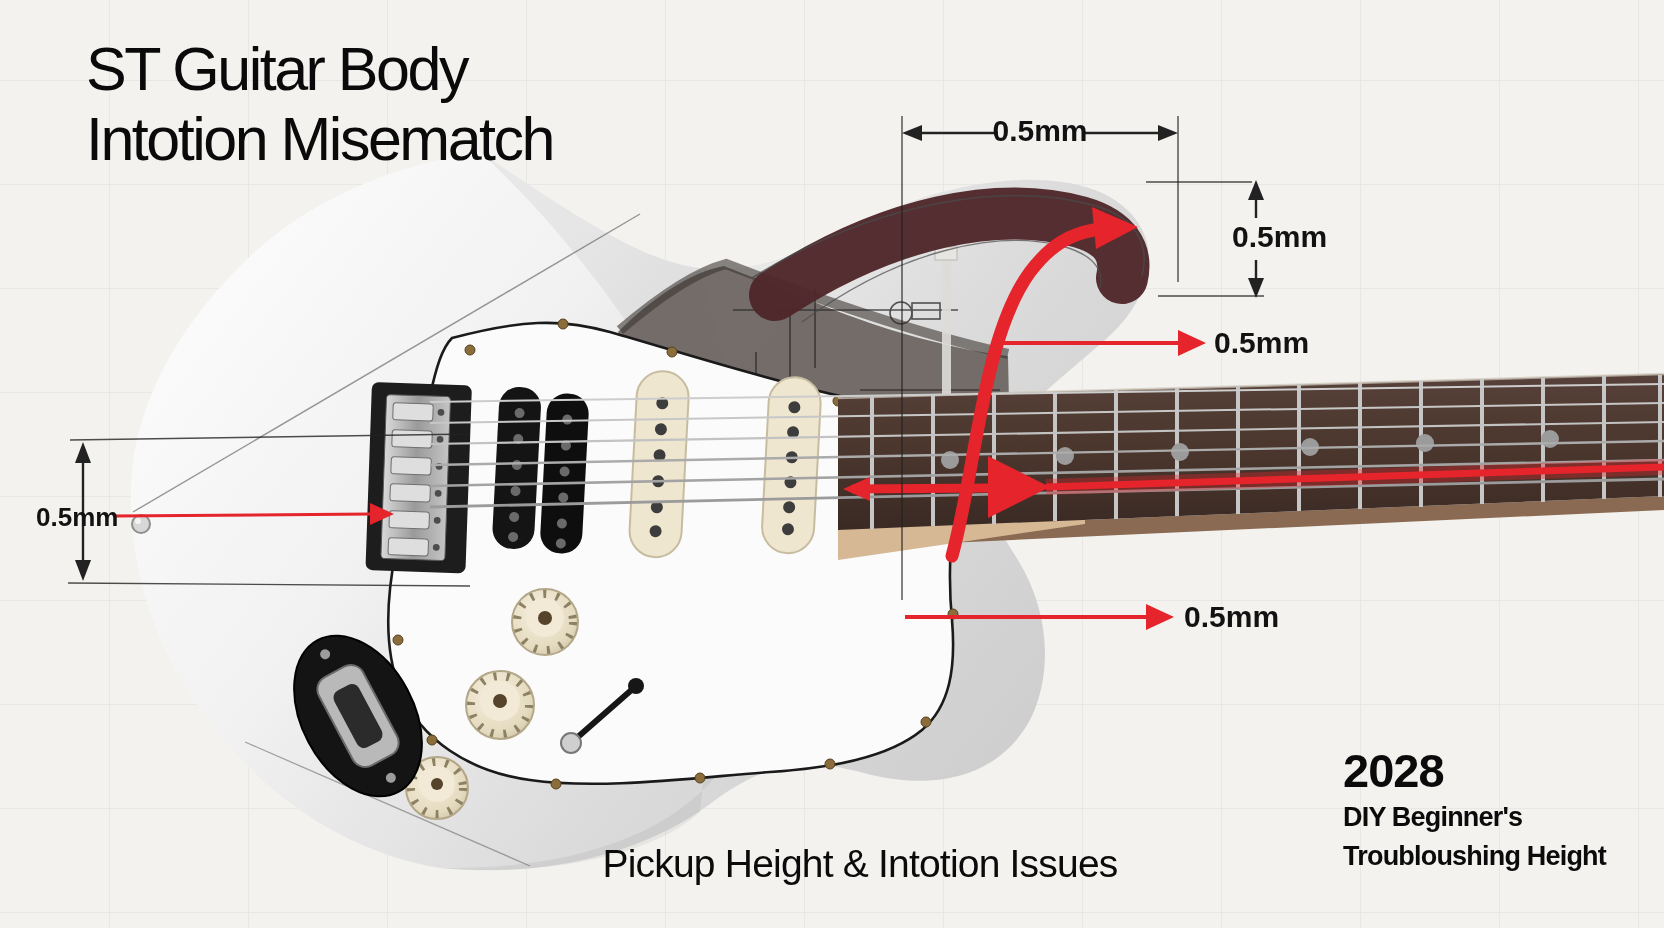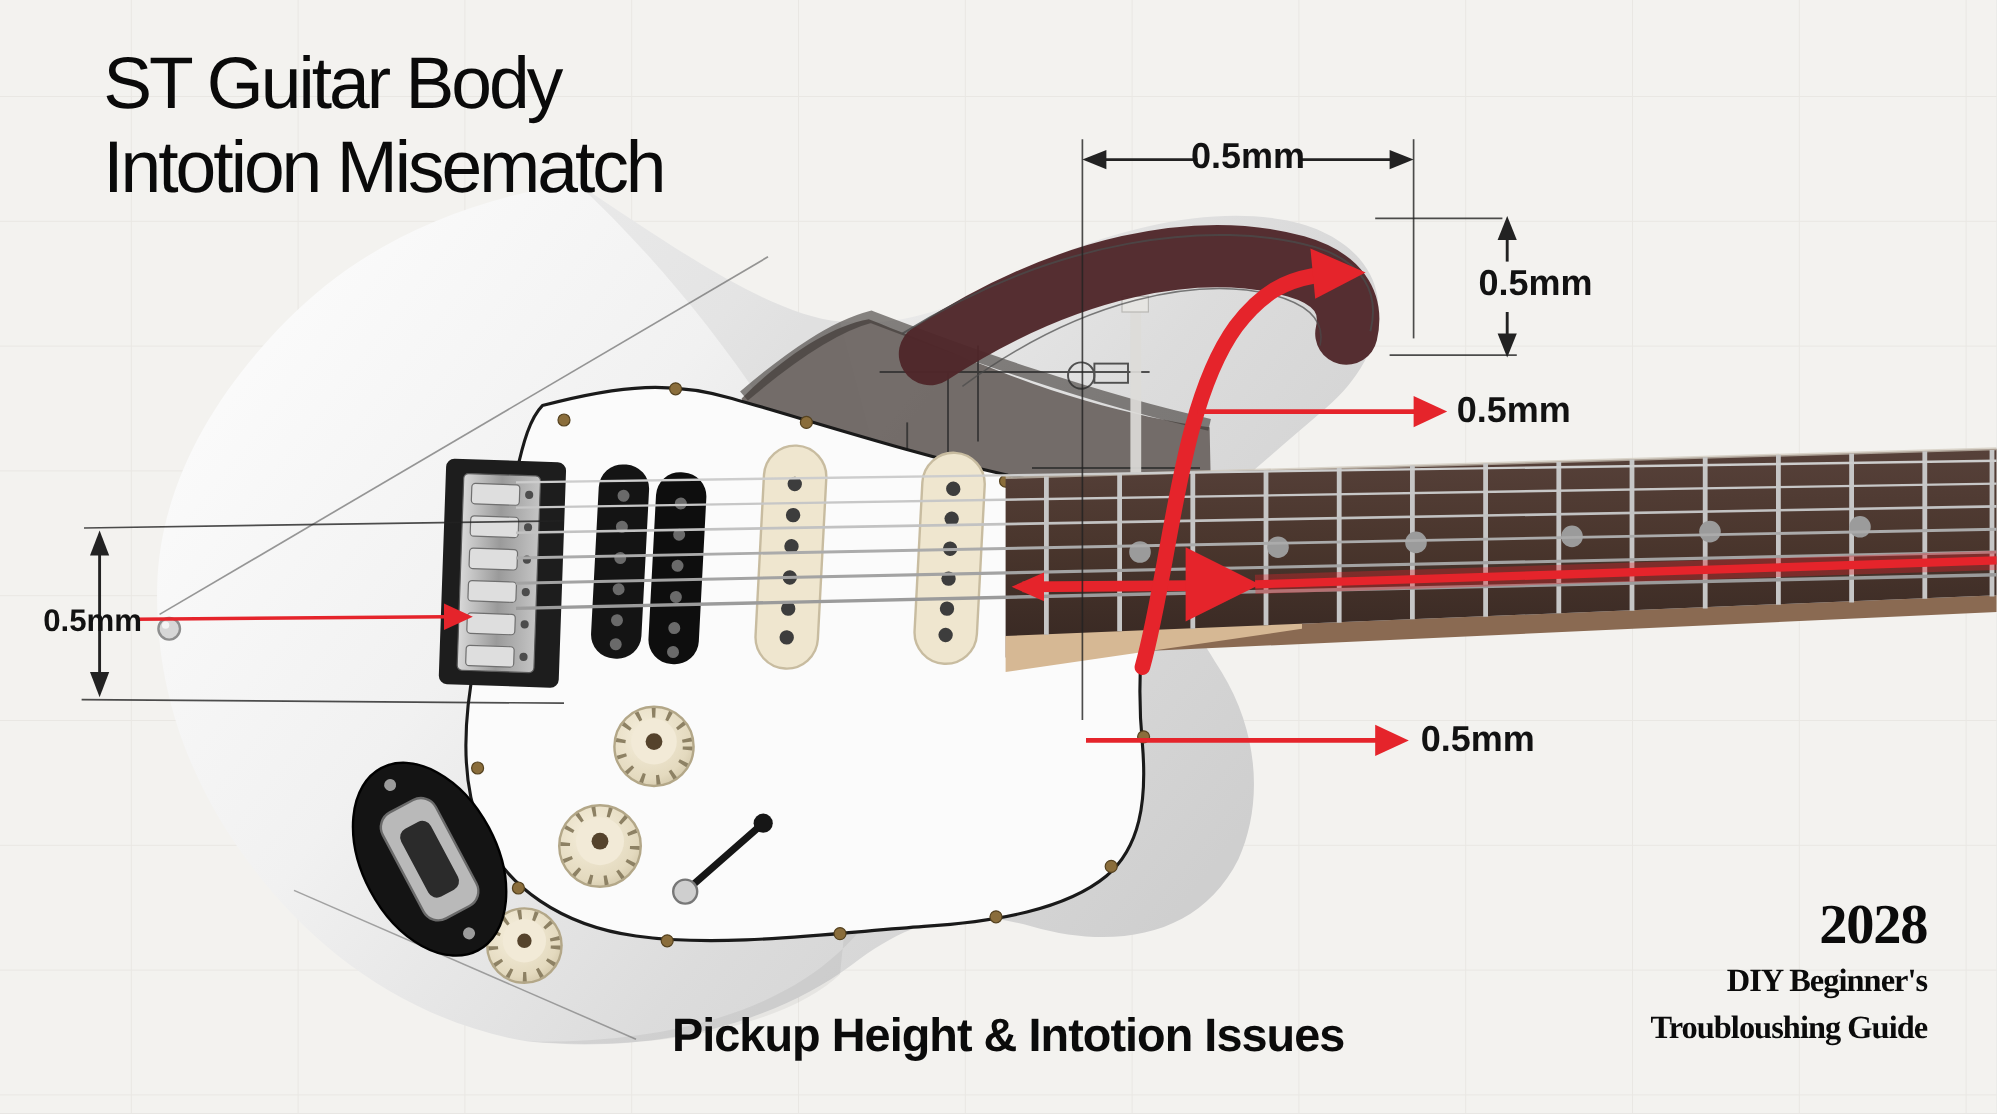--- a/index.html
+++ b/index.html
@@ -12,23 +12,23 @@
     background-size:139px 104px;
     background-position:-30px -24px;
     font-family:"Liberation Sans","DejaVu Sans",sans-serif;
     color:#0b0b0b;
   }
   .layer{position:absolute;left:0;top:0;}
   .title{position:absolute;left:66px;top:34px;font-size:61px;font-weight:400;
          line-height:70px;letter-spacing:-2.5px;color:#0a0a0a;white-space:nowrap;margin-left:20px;}
   .dim-label{position:absolute;font-size:30px;font-weight:700;color:#121212;white-space:nowrap;}
   .dim-label.small{font-size:26px;}
-  .caption{position:absolute;left:560px;top:842px;width:600px;
-           font-size:39px;font-weight:700;letter-spacing:-0.8px;white-space:nowrap;}
-  .footer{position:absolute;right:58px;top:744px;text-align:right;font-family:Liberation Serif, serif;}
+  .caption{position:absolute;left:560px;top:842px;width:600px;text-align:center;
+           font-size:39px;font-weight:400;letter-spacing:-0.8px;white-space:nowrap;}
+  .footer{position:absolute;right:58px;top:744px;text-align:left;}
   .footer .year{font-size:47px;font-weight:800;line-height:54px;letter-spacing:-1px;}
   .footer .sub{font-size:27px;font-weight:700;line-height:39px;letter-spacing:-0.8px;}
 </style>
 </head>
 <body>
 
 <div class="canvas">
 
   <svg class="layer" width="1664" height="928" viewBox="0 0 1664 928">
     <defs>
@@ -340,16 +340,16 @@
 
   <div class="dim-label" style="left:1184px;top:600px;">0.5mm</div>
 
   <div class="dim-label small" style="left:36px;top:502px;">0.5mm</div>
 
   <div class="caption">Pickup Height &amp; Intotion Issues</div>
 
   <div class="footer">
     <div class="year">2028</div>
     <div class="sub">DIY Beginner's</div>
-    <div class="sub">Troubloushing Guide</div>
+    <div class="sub">Troubloushing Height</div>
   </div>
 
 </div>
 
 </body></html>

